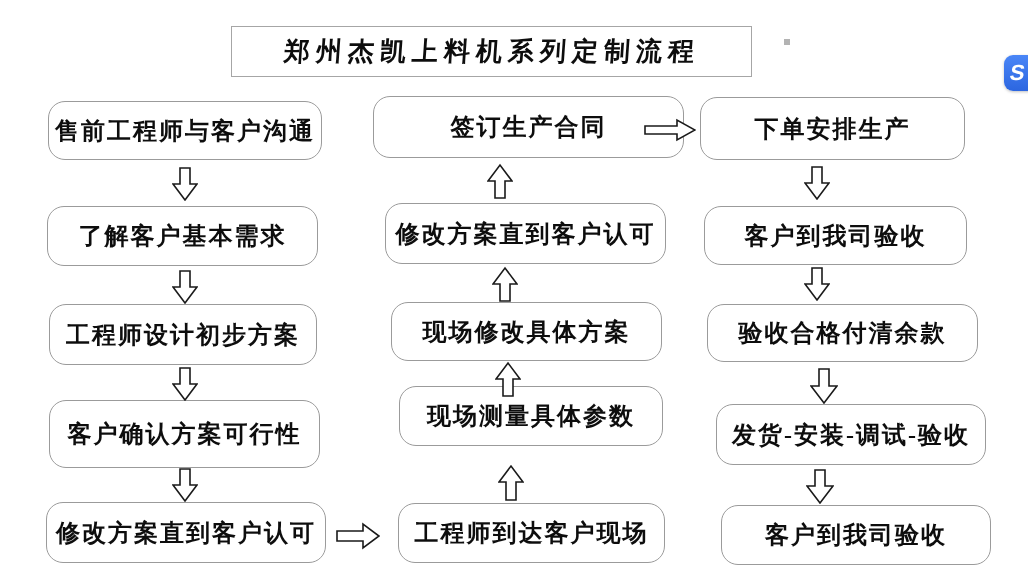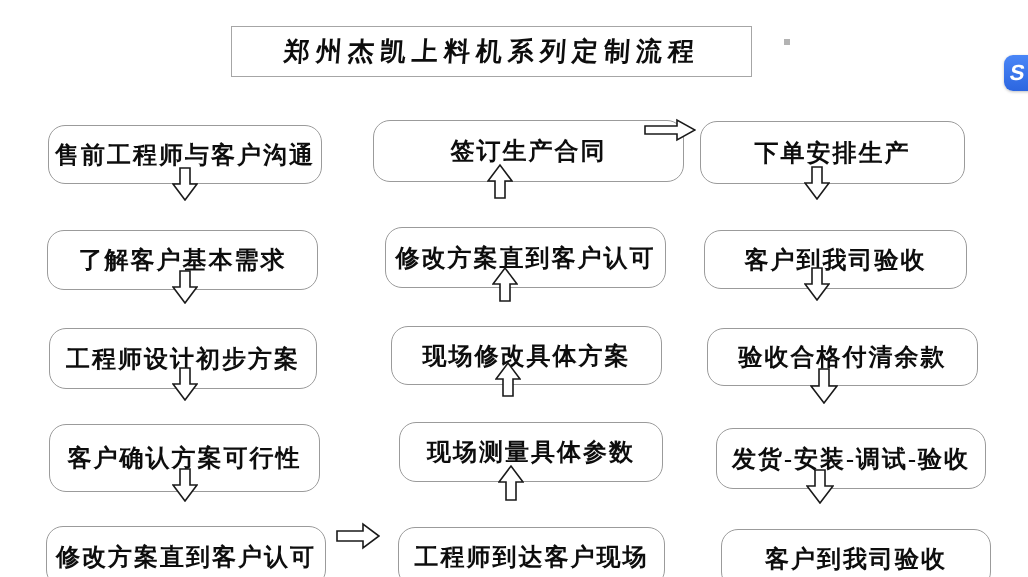--- a/index.html
+++ b/index.html
@@ -24,21 +24,20 @@
     color:#0d0d0d;
     transform:skewX(-4deg);
   }
   .box{
     position:absolute;
     border:1px solid #9b9b9b;
     border-radius:17px;
     background:#fff;
     display:flex;align-items:center;justify-content:center;
     box-sizing:border-box;
-    margin-top:24px;
   }
   .box span{
     font-weight:bold;
     font-size:24px;
     letter-spacing:2px;
     color:#0d0d0d;
     white-space:nowrap;
   }
   .arrow{position:absolute;line-height:0;}
   .arrow svg{display:block;}
@@ -125,21 +124,21 @@
 
   <div class="box" style="left:373px;top:96px;width:311px;height:62px">
     <span>签订生产合同</span>
   </div>
   <div class="box" style="left:385px;top:203px;width:281px;height:61px">
     <span>修改方案直到客户认可</span>
   </div>
   <div class="box" style="left:391px;top:302px;width:271px;height:59px">
     <span>现场修改具体方案</span>
   </div>
-  <div class="box" style="left:399px;top:398px;width:264px;height:60px">
+  <div class="box" style="left:399px;top:386px;width:264px;height:60px">
     <span>现场测量具体参数</span>
   </div>
   <div class="box" style="left:398px;top:503px;width:267px;height:60px">
     <span>工程师到达客户现场</span>
   </div>
 
   <div class="arrow" style="left:487px;top:163px">
     <svg width="26" height="36" viewBox="0 0 26 36">
         <polygon points="8,35 18,35 18,18 25,18 13,2 1,18 8,18"></polygon>
       </svg>

